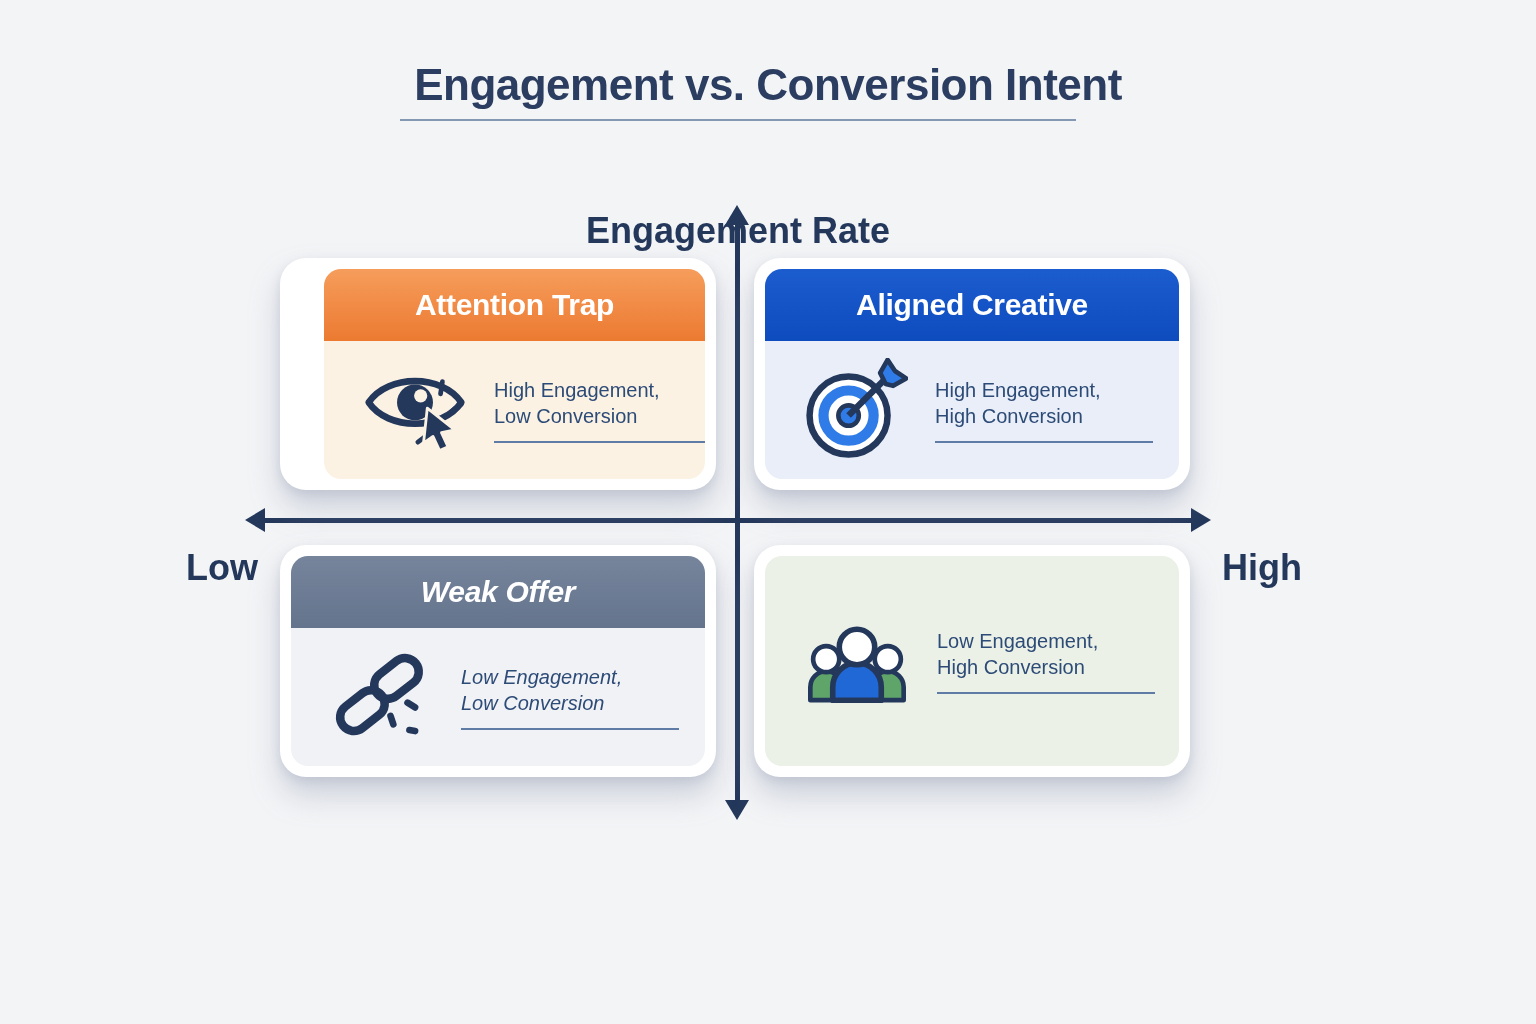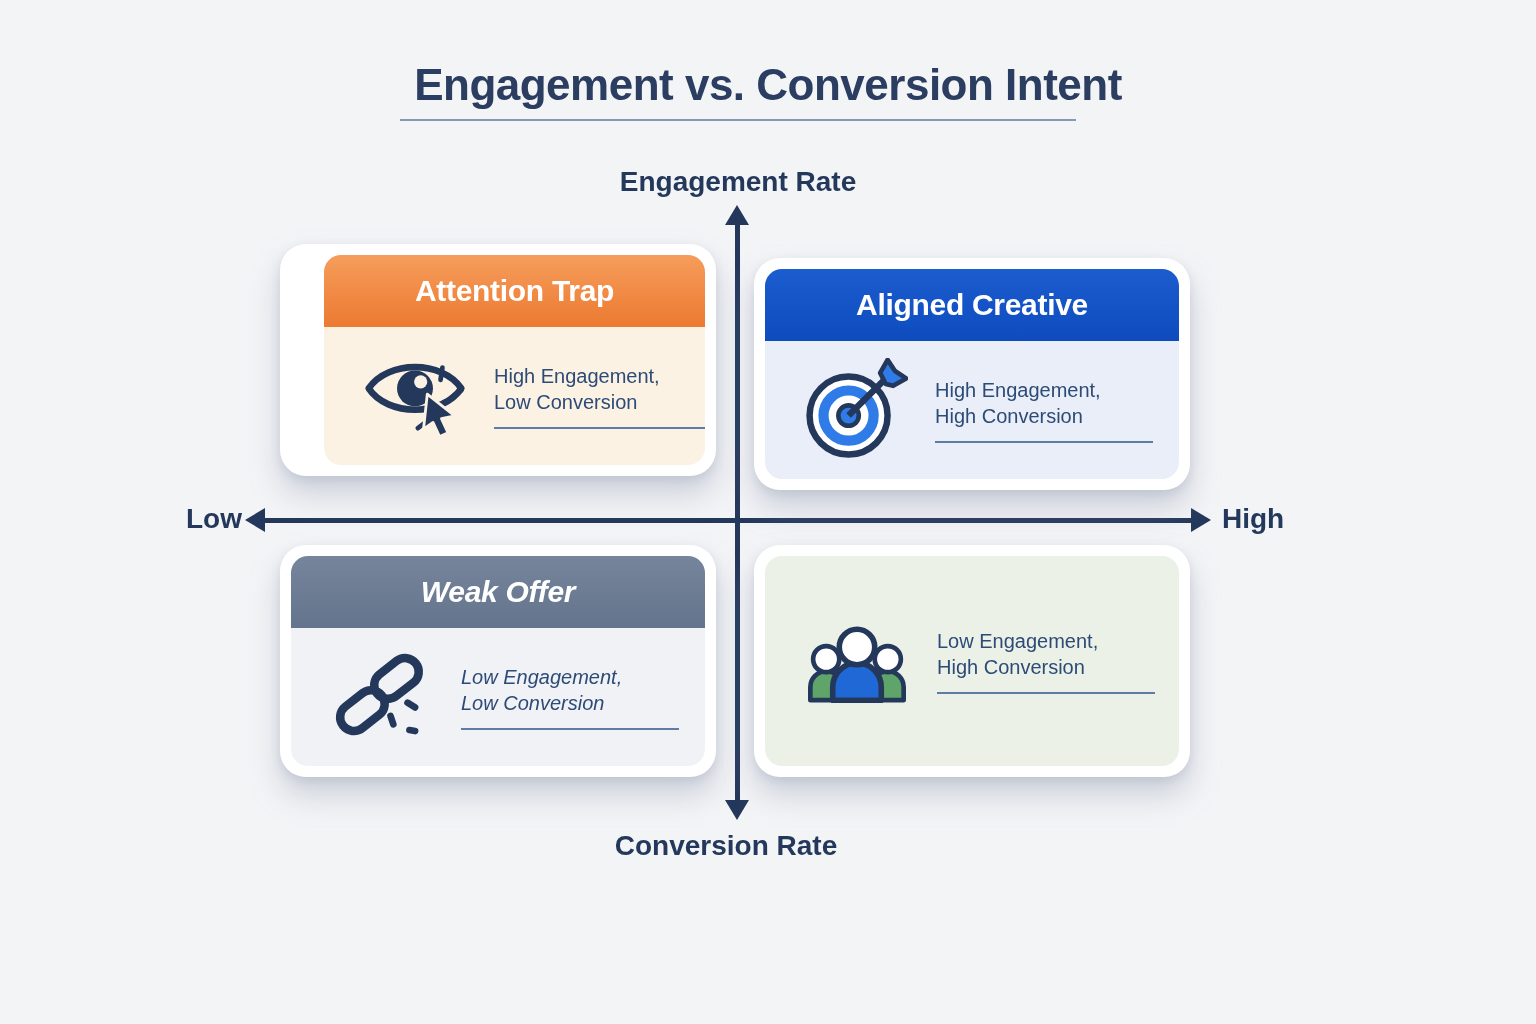--- a/index.html
+++ b/index.html
@@ -42,35 +42,36 @@
     left:245px;top:508px;
     border-top:12px solid transparent;border-bottom:12px solid transparent;
     border-right:20px solid #24385C;
   }
   .arrow-right{
     left:1191px;top:508px;
     border-top:12px solid transparent;border-bottom:12px solid transparent;
     border-left:20px solid #24385C;
   }
   .axis-label{
-    position:absolute;color:#24385C;font-weight:bold;font-size:28px;
+    position:absolute;color:#24385C;font-weight:bold;font-size:36px;
     white-space:nowrap;
+    margin-top:44px;
   }
   .y-label{left:738px;top:166px;transform:translateX(-50%);}
   .x-label{left:726px;top:830px;transform:translateX(-50%);}
   .low-label{left:186px;top:503px;width:52px;text-align:center;}
   .high-label{left:1222px;top:503px;}
 
   
   .card{
     position:absolute;width:436px;height:232px;
     background:#FFFFFF;border-radius:26px;padding:11px;box-sizing:border-box;
     box-shadow:0 18px 30px rgba(146,156,178,0.40), 0 4px 10px rgba(146,156,178,0.25);
   }
-  .card-tl{left:280px;top:244px;padding-left:44px;}
+  .card-tl{left:280px;top:258px;padding-left:44px;}
   .card-tr{left:754px;top:258px;}
   .card-bl{left:280px;top:545px;font-style:italic;}
   .card-br{left:754px;top:545px;}
   .card-inner{
     width:100%;height:100%;border-radius:17px;overflow:hidden;
     display:flex;flex-direction:column;
   }
   .qh{
     height:72px;flex:0 0 72px;
     display:flex;align-items:center;justify-content:center;
@@ -100,21 +101,20 @@
   <div class="arrow arrow-up"></div>
   <div class="axis-line v-line"></div>
   <div class="arrow arrow-down"></div>
 
   <div class="axis-label low-label">Low</div>
   <div class="arrow arrow-left"></div>
   <div class="axis-line h-line"></div>
   <div class="arrow arrow-right"></div>
   <div class="axis-label high-label">High</div>
 
-  <div class="axis-label x-label">Conversion Rate</div>
 
   <div class="card card-tl">
     <div class="card-inner">
       <div class="qh" style="background: linear-gradient(rgb(246, 157, 92), rgb(236, 122, 49));">Attention Trap</div>
       <div class="qb" style="background: rgb(251, 242, 228);">
         <span class="icon-wrap">
           <svg width="104" height="96" viewBox="0 0 110 100">
             <path d="M6 42 C26 12 84 12 104 42 C84 72 26 72 6 42 Z" fill="none" stroke="#24385C" stroke-width="7" stroke-linejoin="round"></path>
             <circle cx="55" cy="42" r="19" fill="#24385C"></circle>
             <circle cx="61" cy="35" r="7" fill="#FBF2E4"></circle>

